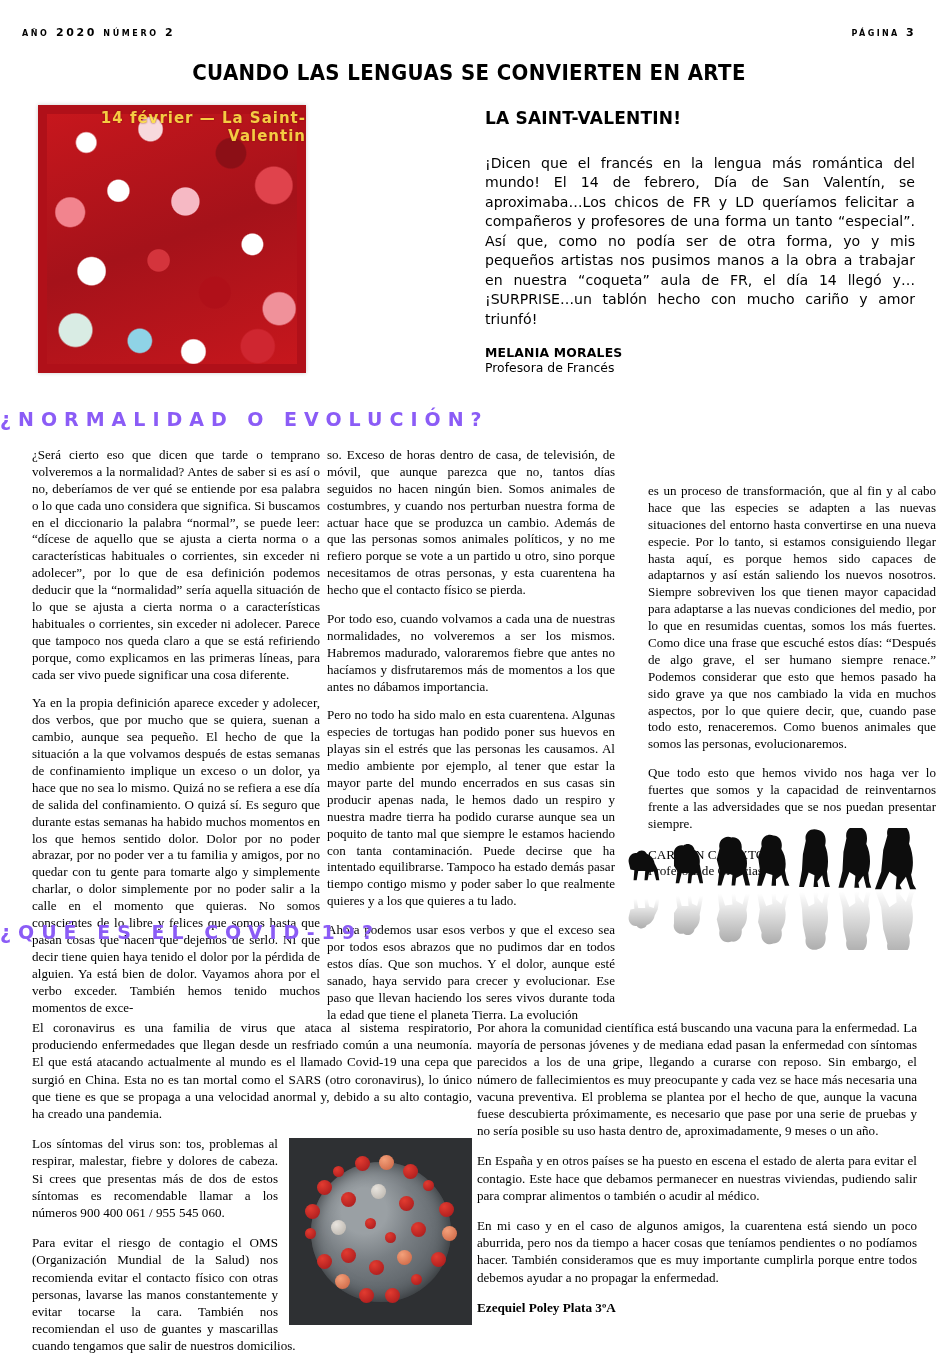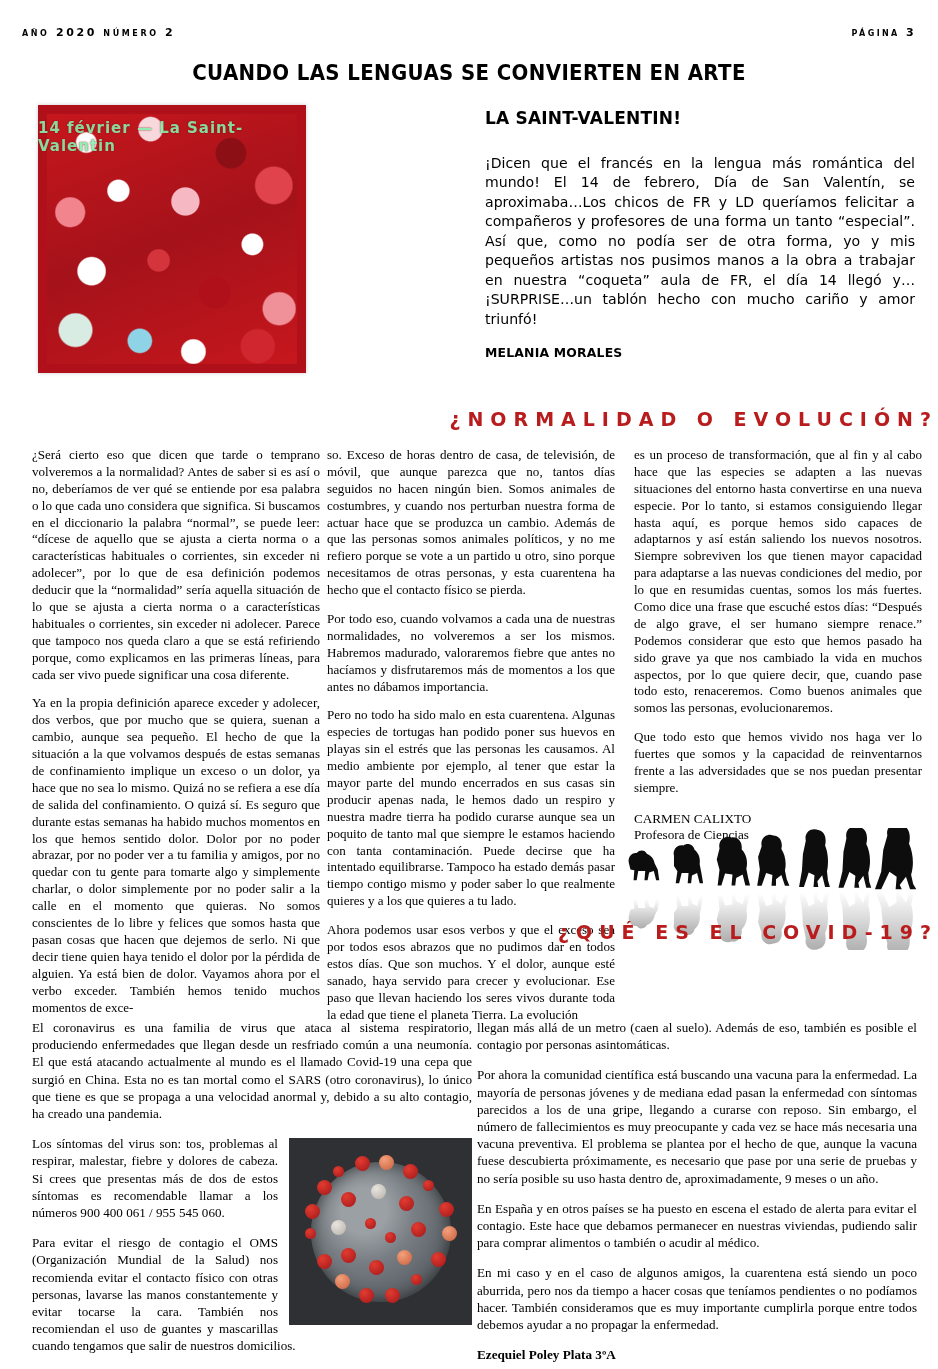--- a/index.html
+++ b/index.html
@@ -86,25 +86,25 @@
       linear-gradient(160deg, #c9171d 0%, #a5121a 50%, #c9171d 100%);
   }
   .vp-border {
     position: absolute;
     inset: 0;
     border: 9px solid #b01019;
     box-sizing: border-box;
   }
   .vp-caption {
     position: absolute;
-    top: 14px;
+    top: 4px;
     left: 0;
     width: 100%;
-    text-align: left;
-    color: #86efac;
+    text-align: right;
+    color: #fde047;
     font-family: "DejaVu Sans", sans-serif;
     font-weight: bold;
     font-size: 15px;
     letter-spacing: 1px;
     text-shadow: 0 0 2px #7a0a10;
     opacity: 0.9;
   }
 
   
   .valentine-block {
@@ -135,44 +135,44 @@
     line-height: 1.25;
   }
   .byline .by-name { font-weight: bold; letter-spacing: 0.2px; }
   .byline .by-role { font-weight: normal; }
 
   
   .section-heading {
     position: absolute;
     left: 0;
     width: 938px;
-    text-align: right;
+    text-align: left;
     font-family: "DejaVu Sans", sans-serif;
     font-weight: bold;
     font-size: 19px;
     letter-spacing: 7px;
-    color: #b91c1c;
+    color: #8b5cf6;
   }
   #heading-normalidad { top: 408px; }
   #heading-covid { top: 921px; }
 
   
   .norm-col {
     position: absolute;
     top: 447px;
     width: 288px;
     font-family: "Liberation Serif", serif;
     font-size: 13.05px;
     line-height: 1.295;
     text-align: justify;
     text-justify: inter-word;
   }
   #norm-col-1 { left: 32px; }
   #norm-col-2 { left: 327px; }
-  #norm-col-3 { left: 634px; }
+  #norm-col-3 { left: 648px; margin-top: 36px; }
   .norm-col p { margin: 0 0 12px 0; }
   .norm-col .col-byline {
     margin-top: 14px;
     font-family: "Liberation Serif", serif;
     font-size: 13.2px;
     line-height: 1.22;
   }
 
   
   .evolution-img {
@@ -254,20 +254,21 @@
   <div class="vp-inner"></div>
   <div class="vp-border"></div>
   <div class="vp-caption">14 février — La Saint-Valentin</div>
 </div>
 
 <div class="valentine-block">
   <div class="valentine-title">LA SAINT-VALENTIN!</div>
   <div class="valentine-body">¡Dicen que el francés en la lengua más romántica del mundo! El 14 de febrero, Día de San Valentín, se aproximaba…Los chicos de FR y LD queríamos felicitar a compañeros y profesores de una forma un tanto “especial”. Así que, como no podía ser de otra forma, yo y mis pequeños artistas nos pusimos manos a la obra a trabajar en nuestra “coqueta” aula de FR, el día 14 llegó y… ¡SURPRISE…un tablón hecho con mucho cariño y amor triunfó!</div>
   <div class="byline">
     <div class="by-name">MELANIA MORALES</div>
+    <div class="by-role">Profesora de Francés</div>
   </div>
 </div>
 
 <div class="section-heading" id="heading-normalidad">¿NORMALIDAD O EVOLUCIÓN?</div>
 
 <div class="norm-col" id="norm-col-1">
   <p>¿Será cierto eso que dicen que tarde o temprano volveremos a la normalidad? Antes de saber si es así o no, deberíamos de ver qué se entiende por esa palabra o lo que cada uno considera que significa. Si buscamos en el diccionario la palabra “normal”, se puede leer: “dícese de aquello que se ajusta a cierta norma o a características habituales o corrientes, sin exceder ni adolecer”, por lo que de esa definición podemos deducir que la “normalidad” sería aquella situación de lo que se ajusta a cierta norma o a características habituales o corrientes, sin exceder ni adolecer. Parece que tampoco nos queda claro a que se está refiriendo porque, como explicamos en las primeras líneas, para cada ser vivo puede significar una cosa diferente.</p>
   <p>Ya en la propia definición aparece exceder y adolecer, dos verbos, que por mucho que se quiera, suenan a cambio, aunque sea pequeño. El hecho de que la situación a la que volvamos después de estas semanas de confinamiento implique un exceso o un dolor, ya hace que no sea lo mismo. Quizá no se refiera a ese día de salida del confinamiento. O quizá sí. Es seguro que durante estas semanas ha habido muchos momentos en los que hemos sentido dolor. Dolor por no poder abrazar, por no poder ver a tu familia y amigos, por no quedar con tu gente para tomarte algo y simplemente charlar, o dolor simplemente por no poder salir a la calle en el momento que quieras. No somos conscientes de lo libre y felices que somos hasta que pasan cosas que hacen que dejemos de serlo. Ni que decir tiene quien haya tenido el dolor por la pérdida de alguien. Ya está bien de dolor. Vayamos ahora por el verbo exceder. También hemos tenido muchos momentos de exce-</p>
 </div>
 
@@ -373,18 +374,17 @@
       <span class="spike sm" style="left:74px;  top:70px;"></span>
     </div>
   </div>
 
   <p>Los síntomas del virus son: tos, problemas al respirar, malestar, fiebre y dolores de cabeza. Si crees que presentas más de dos de estos síntomas es recomendable llamar a los números 900 400 061 / 955 545 060.</p>
   <p>Para evitar el riesgo de contagio el OMS (Organización Mundial de la Salud) nos recomienda evitar el contacto físico con otras personas, lavarse las manos constantemente y evitar tocarse la cara. También nos recomiendan el uso de guantes y mascarillas cuando tengamos que salir de nuestros domicilios.</p>
   <p>El virus se contagia a través de fluidos como la saliva, la secreción nasal, etc. por eso es recomendable mantener distancias de seguridad, ya que los fluidos no</p>
 </div>
 
 <div class="covid-col" id="covid-col-2">
-  <p>llegan más allá de un metro (caen al suelo). Además de eso, también es posible el contagio por personas asintomáticas.</p>
   <p>Por ahora la comunidad científica está buscando una vacuna para la enfermedad. La mayoría de personas jóvenes y de mediana edad pasan la enfermedad con síntomas parecidos a los de una gripe, llegando a curarse con reposo. Sin embargo, el número de fallecimientos es muy preocupante y cada vez se hace más necesaria una vacuna preventiva. El problema se plantea por el hecho de que, aunque la vacuna fuese descubierta próximamente, es necesario que pase por una serie de pruebas y no sería posible su uso hasta dentro de, aproximadamente, 9 meses o un año.</p>
   <p>En España y en otros países se ha puesto en escena el estado de alerta para evitar el contagio. Este hace que debamos permanecer en nuestras viviendas, pudiendo salir para comprar alimentos o también o acudir al médico.</p>
   <p>En mi caso y en el caso de algunos amigos, la cuarentena está siendo un poco aburrida, pero nos da tiempo a hacer cosas que teníamos pendientes o no podíamos hacer. También consideramos que es muy importante cumplirla porque entre todos debemos ayudar a no propagar la enfermedad.</p>
   <div class="covid-byline">Ezequiel Poley Plata 3ºA</div>
 </div>
 
 </body></html>

